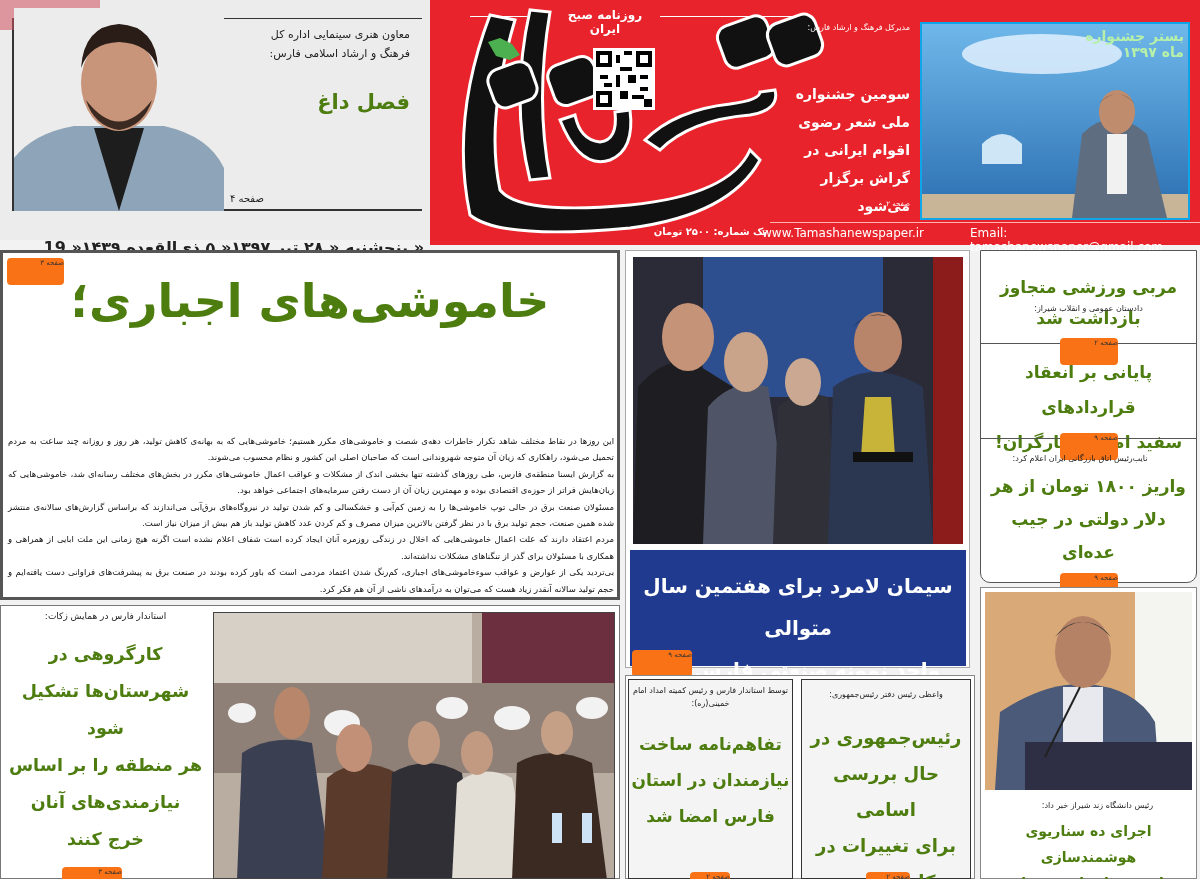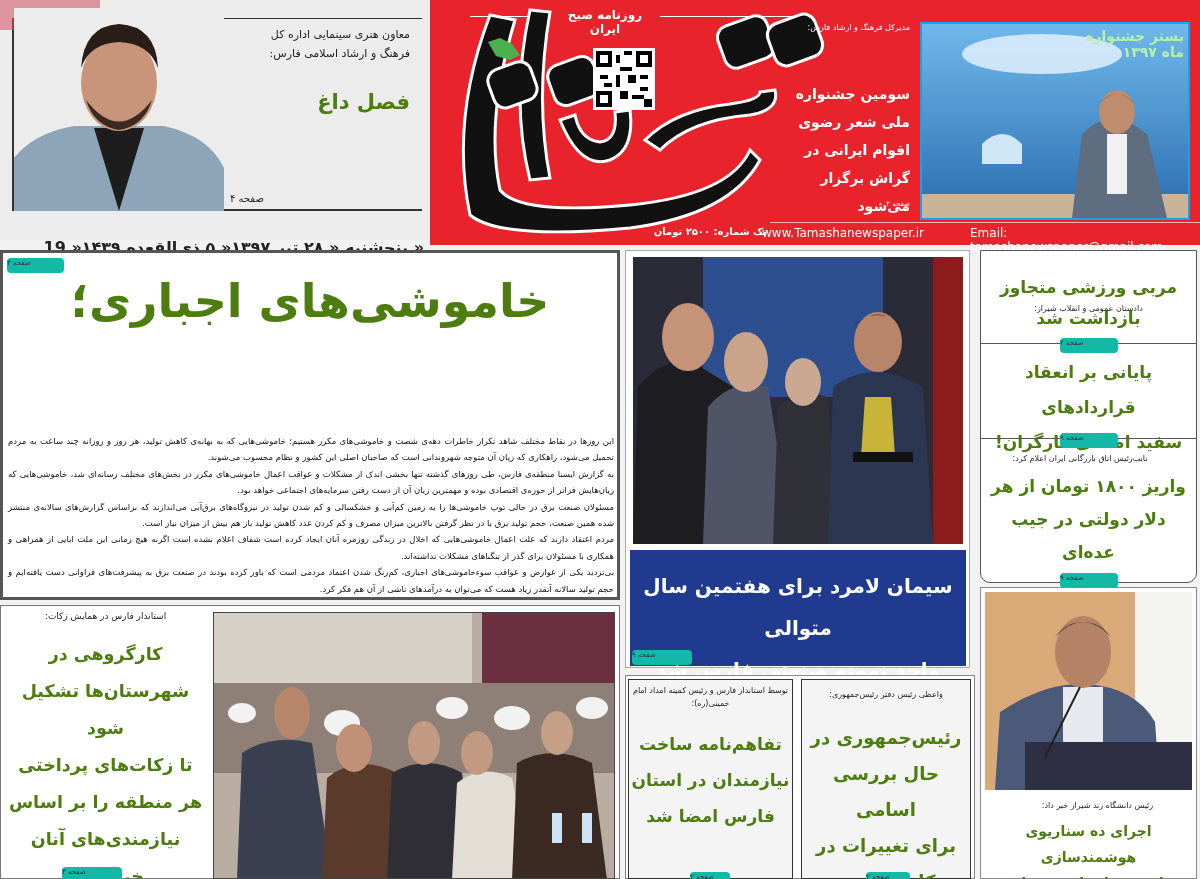--- a/index.html
+++ b/index.html
@@ -1,20 +1,20 @@
 <!DOCTYPE html>
 <html><head>
 <meta charset="utf-8">
 <style>
   * { box-sizing: border-box; margin: 0; padding: 0; }
   body { width: 1200px; height: 879px; overflow: hidden; background: #f2f2f2; font-family: "DejaVu Sans", sans-serif; direction: rtl; position: relative; }
   .abs { position: absolute; }
   .bold { font-weight: bold; }
   .center { text-align: center; }
-  .pagetag { background: #14b8a6; border-radius: 4px; font-size: 7px; color: #333; text-align: left; height: 15px; line-height: 10px; }
+  .pagetag { background: #f97316; border-radius: 4px; font-size: 7px; color: #333; text-align: right; height: 27px; line-height: 10px; }
   .photo { overflow: hidden; }
   .kicker { font-size: 10px; color: #222; }
   .hl { font-weight: bold; color: #4d7c0f; line-height: 1.45; }
 
   
   #masthead-left { left: 0; top: 0; width: 440px; height: 240px; background: #ececec; }
   #lead-box { left: 12px; top: 18px; width: 410px; height: 193px; border: 2px solid #333; border-right: none; border-top: 1px solid #333; background: #ececec; }
   #red { left: 430px; top: 0; width: 770px; height: 245px; background: #e8232b; }
   #logo-curve { left: 430px; top: 0; width: 420px; height: 245px; }
 </style>
@@ -203,21 +203,20 @@
 <div class="abs hl center" style="left:982px;top:818px;width:213px;font-size:14px;line-height:26px;">
   <div>اجرای ده سناریوی هوشمندسازی</div>
   <div>اینترنت اشیا در شیراز</div>
 </div>
 
 <div class="abs" style="left:0;top:605px;width:620px;height:274px;background:#fff;border:1px solid #777;"></div>
 <div class="abs center kicker" style="left:3px;top:611px;width:205px;font-size:9px;">استاندار فارس در همایش زکات:</div>
 <div class="abs hl center" style="left:3px;top:636px;width:205px;font-size:17.5px;line-height:37px;">
   <div>کارگروهی در</div>
   <div>شهرستان‌ها تشکیل شود</div>
-  <div>تا زکات‌های پرداختی</div>
   <div>هر منطقه را بر اساس</div>
   <div>نیازمندی‌های آنان</div>
   <div>خرج کنند</div>
 </div>
 <div class="abs pagetag" style="left:62px;top:867px;width:60px;">صفحه ۳</div>
 <div class="abs photo" style="left:213px;top:612px;width:402px;height:267px;border:1px solid #444;">
   <svg width="402" height="267" viewBox="0 0 402 267">
     <rect width="402" height="267" fill="#b9ada2"></rect>
     <rect x="0" y="0" width="260" height="80" fill="#d7d0c6"></rect>
     <rect x="270" y="0" width="132" height="80" fill="#6c2f3f"></rect>

